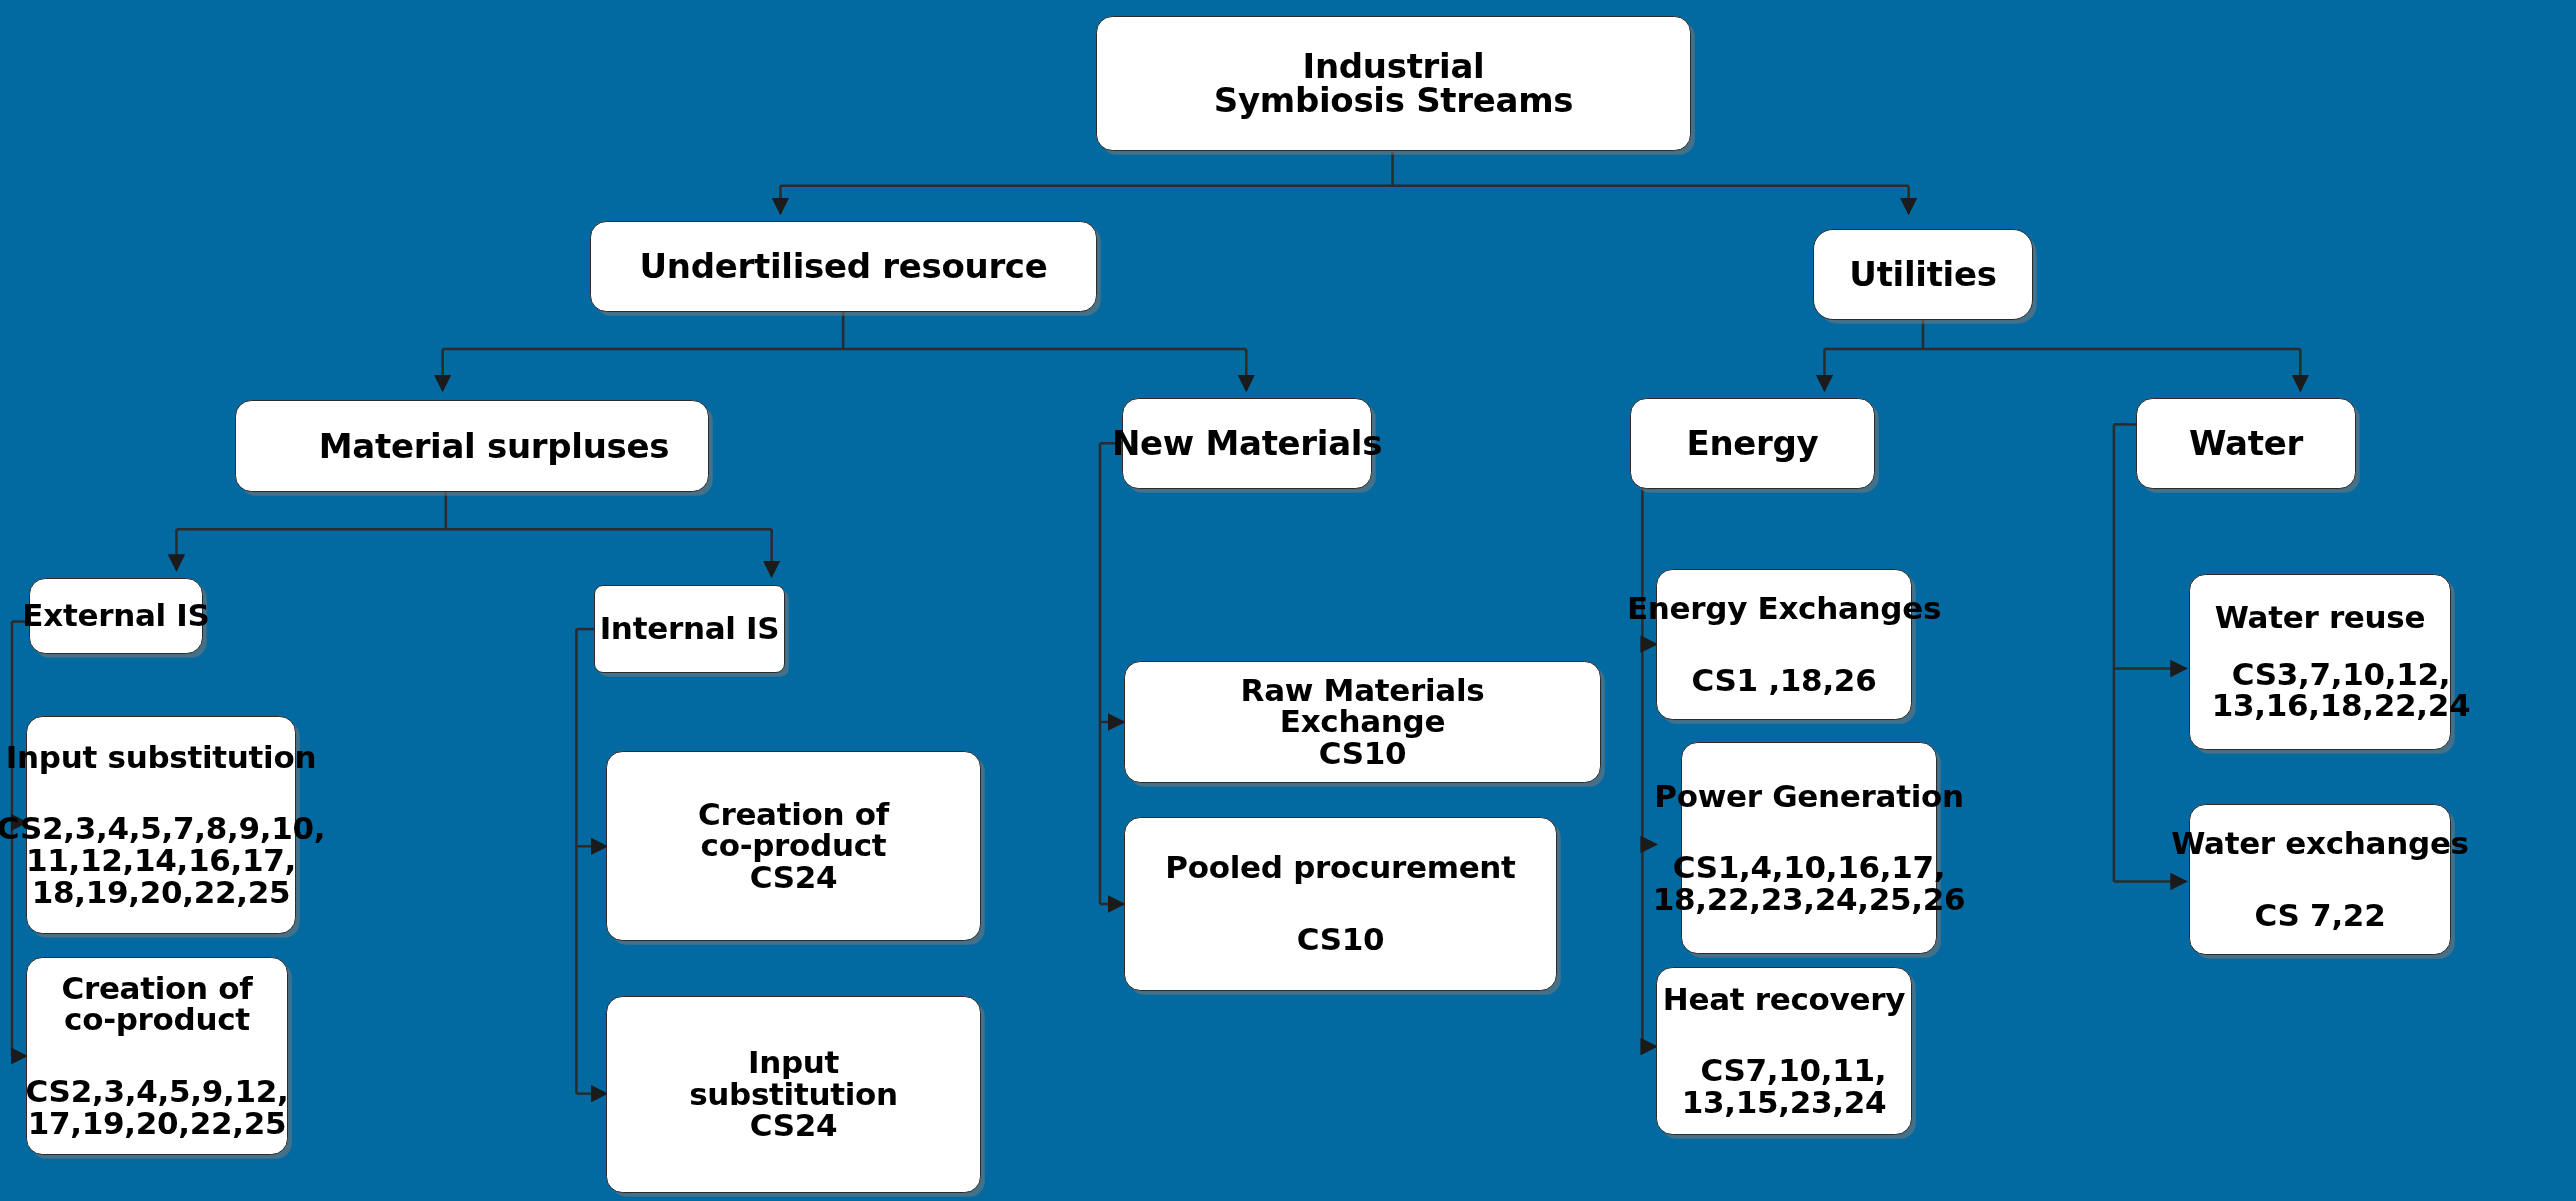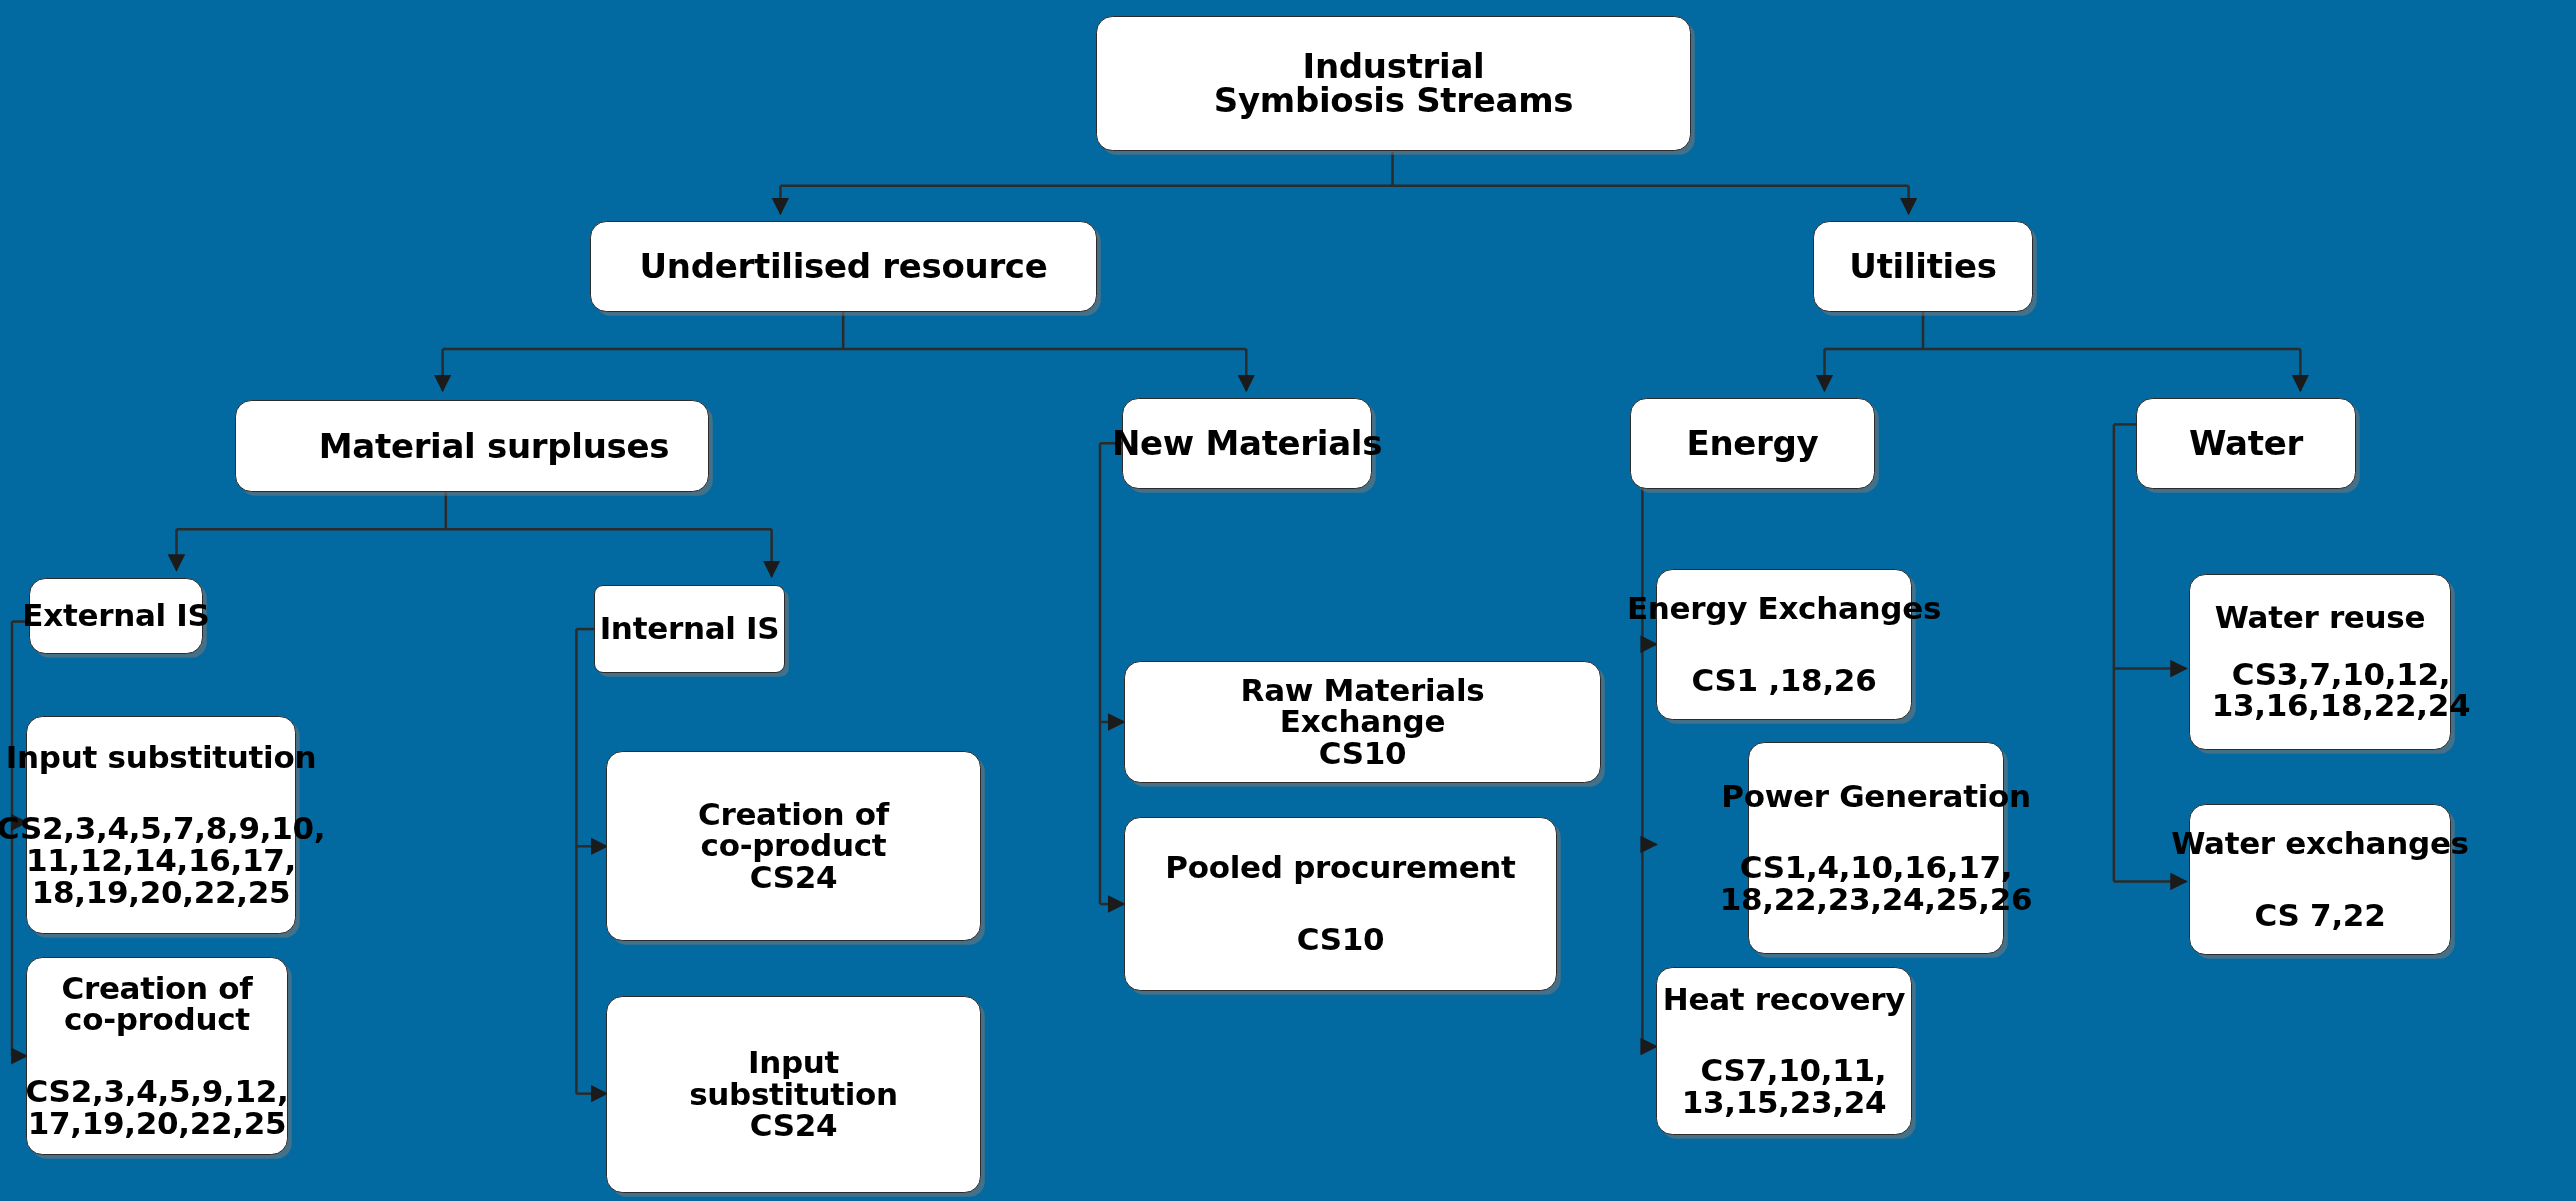--- a/index.html
+++ b/index.html
@@ -125,21 +125,21 @@
 
   <div class="node t-root" style="left:1096px; top:15.7px; width:595px; height:135px;">
     <span class="ttl">Industrial
 Symbiosis Streams</span>
   </div>
 
   <div class="node t-l2" style="left:590px; top:221px; width:507px; height:91px;">
     <span class="ttl">Undertilised resource</span>
   </div>
 
-  <div class="node t-l2" style="left:1813px; top:221px; width:220px; height:91px;">
+  <div class="node t-l2" style="left:1813px; top:229px; width:220px; height:91px;border-radius:20px;">
     <span class="ttl">Utilities</span>
   </div>
 
   <div class="node t-l3" style="left:235px; top:400px; width:474px; height:92px;padding-left:44px;">
     <span class="ttl">Material surpluses</span>
   </div>
 
   <div class="node t-l3" style="left:1122px; top:398px; width:250px; height:91px;">
     <span class="ttl">New Materials</span>
   </div>
@@ -195,21 +195,21 @@
   <div class="node t-leaf gap-lg" style="left:1124px; top:817px; width:433px; height:174px;">
     <span class="ttl">Pooled procurement</span>
     <span class="cs">CS10</span>
   </div>
 
   <div class="node t-leaf gap-lg" style="left:1656px; top:569px; width:256px; height:151px;">
     <span class="ttl">Energy Exchanges</span>
     <span class="cs">CS1 ,18,26</span>
   </div>
 
-  <div class="node t-leaf gap-lg" style="left:1748px; top:742px; width:256px; height:212px;text-align:center;">
+  <div class="node t-leaf gap-lg" style="left:1681px; top:742px; width:256px; height:212px;text-align:center;">
     <span class="ttl">Power Generation</span>
     <span class="cs">CS1,4,10,16,17,
 18,22,23,24,25,26</span>
   </div>
 
   <div class="node t-leaf gap-lg" style="left:1656px; top:967px; width:256px; height:168px;text-align:right;">
     <span class="ttl">Heat recovery</span>
     <span class="cs">CS7,10,11,
 13,15,23,24</span>
   </div>

